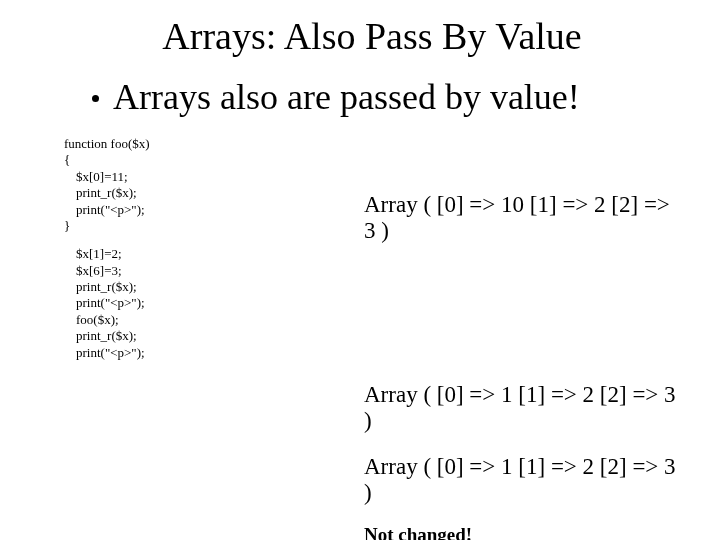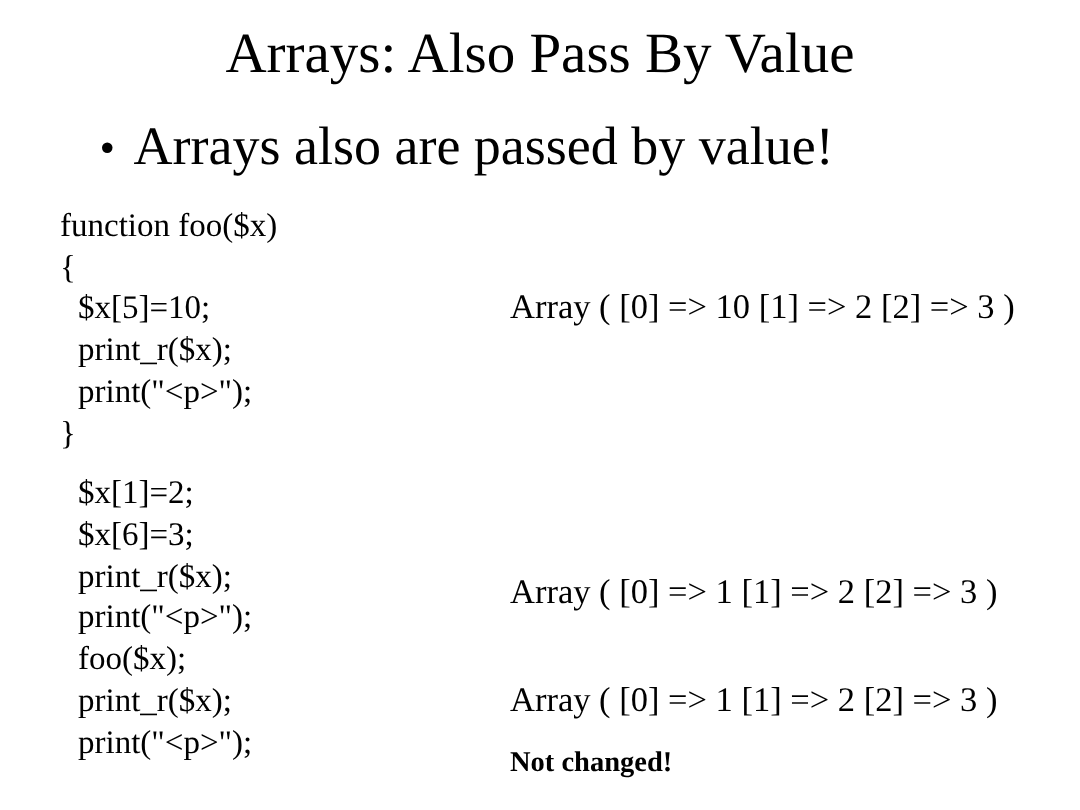--- a/index.html
+++ b/index.html
@@ -6,21 +6,21 @@
       margin: 0;
       padding: 0;
       width: 720px;
       height: 540px;
       background: white;
       font-family: "Times New Roman", Times, serif;
       color: black;
       overflow: hidden;
     }
     .slide {
-      padding: 14px 40px 20px 40px;
+      padding: 14px 40px 20px 64px;
       box-sizing: border-box;
     }
     .title {
       font-size: 38px;
       text-align: center;
       margin: 0 0 18px 0;
       font-weight: normal;
     }
     .bullet-line {
       font-size: 36px;
@@ -34,21 +34,21 @@
       border-radius: 50%;
       vertical-align: middle;
       margin-right: 14px;
       margin-bottom: 4px;
     }
     .columns {
       display: flex;
     }
     .code-col {
       width: 300px;
-      font-size: 22px;
+      font-size: 13px;
       line-height: 1.26;
     }
     .out-col {
       flex: 1;
       font-size: 23px;
       position: relative;
     }
     .code-line {
       white-space: pre;
     }
@@ -70,21 +70,21 @@
 
   <div class="bullet-line">
     <span class="dot"></span><span>Arrays also are passed by value!</span>
   </div>
 
   <div class="columns">
 
     <div class="code-col">
       <div class="code-line">function foo($x)</div>
       <div class="code-line">{</div>
-      <div class="code-line indent">$x[5]=10;</div>
+      <div class="code-line indent">$x[0]=11;</div>
       <div class="code-line indent">print_r($x);</div>
       <div class="code-line indent">print("&lt;p&gt;");</div>
       <div class="code-line">}</div>
       <div class="block-gap"></div>
       <div class="code-line indent">$x[1]=2;</div>
       <div class="code-line indent">$x[6]=3;</div>
       <div class="code-line indent">print_r($x);</div>
       <div class="code-line indent">print("&lt;p&gt;");</div>
       <div class="code-line indent">foo($x);</div>
       <div class="code-line indent">print_r($x);</div>

